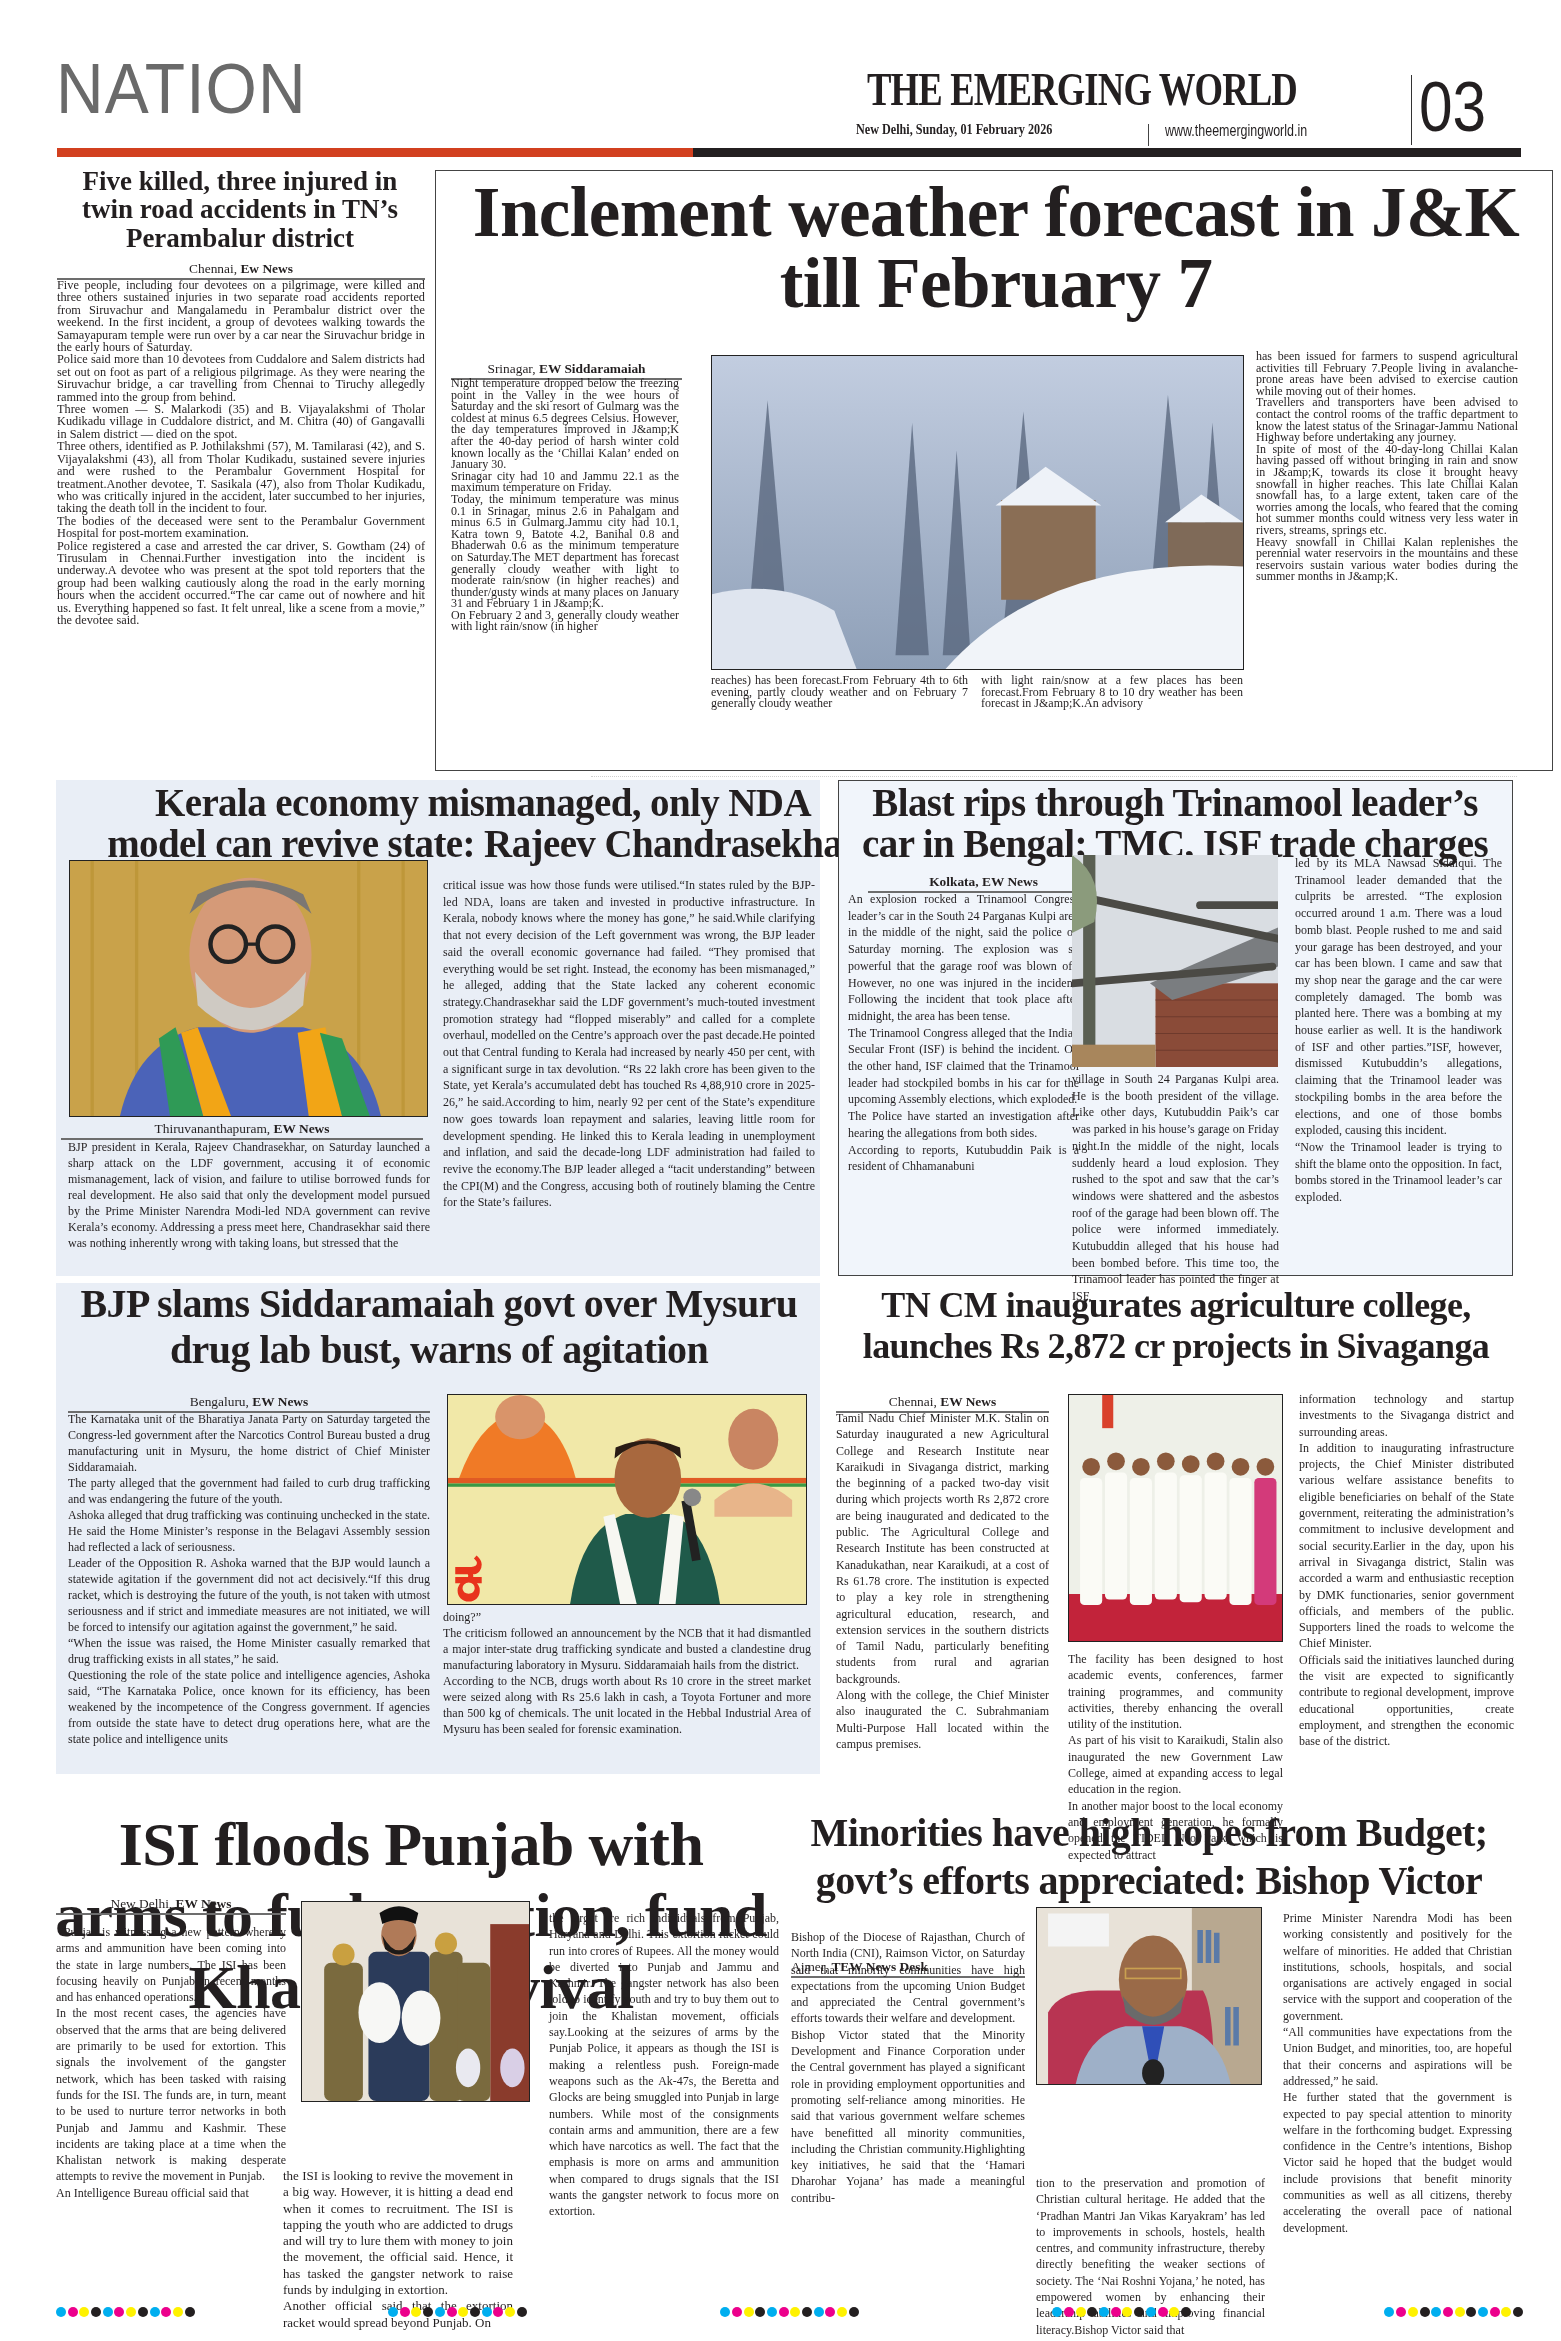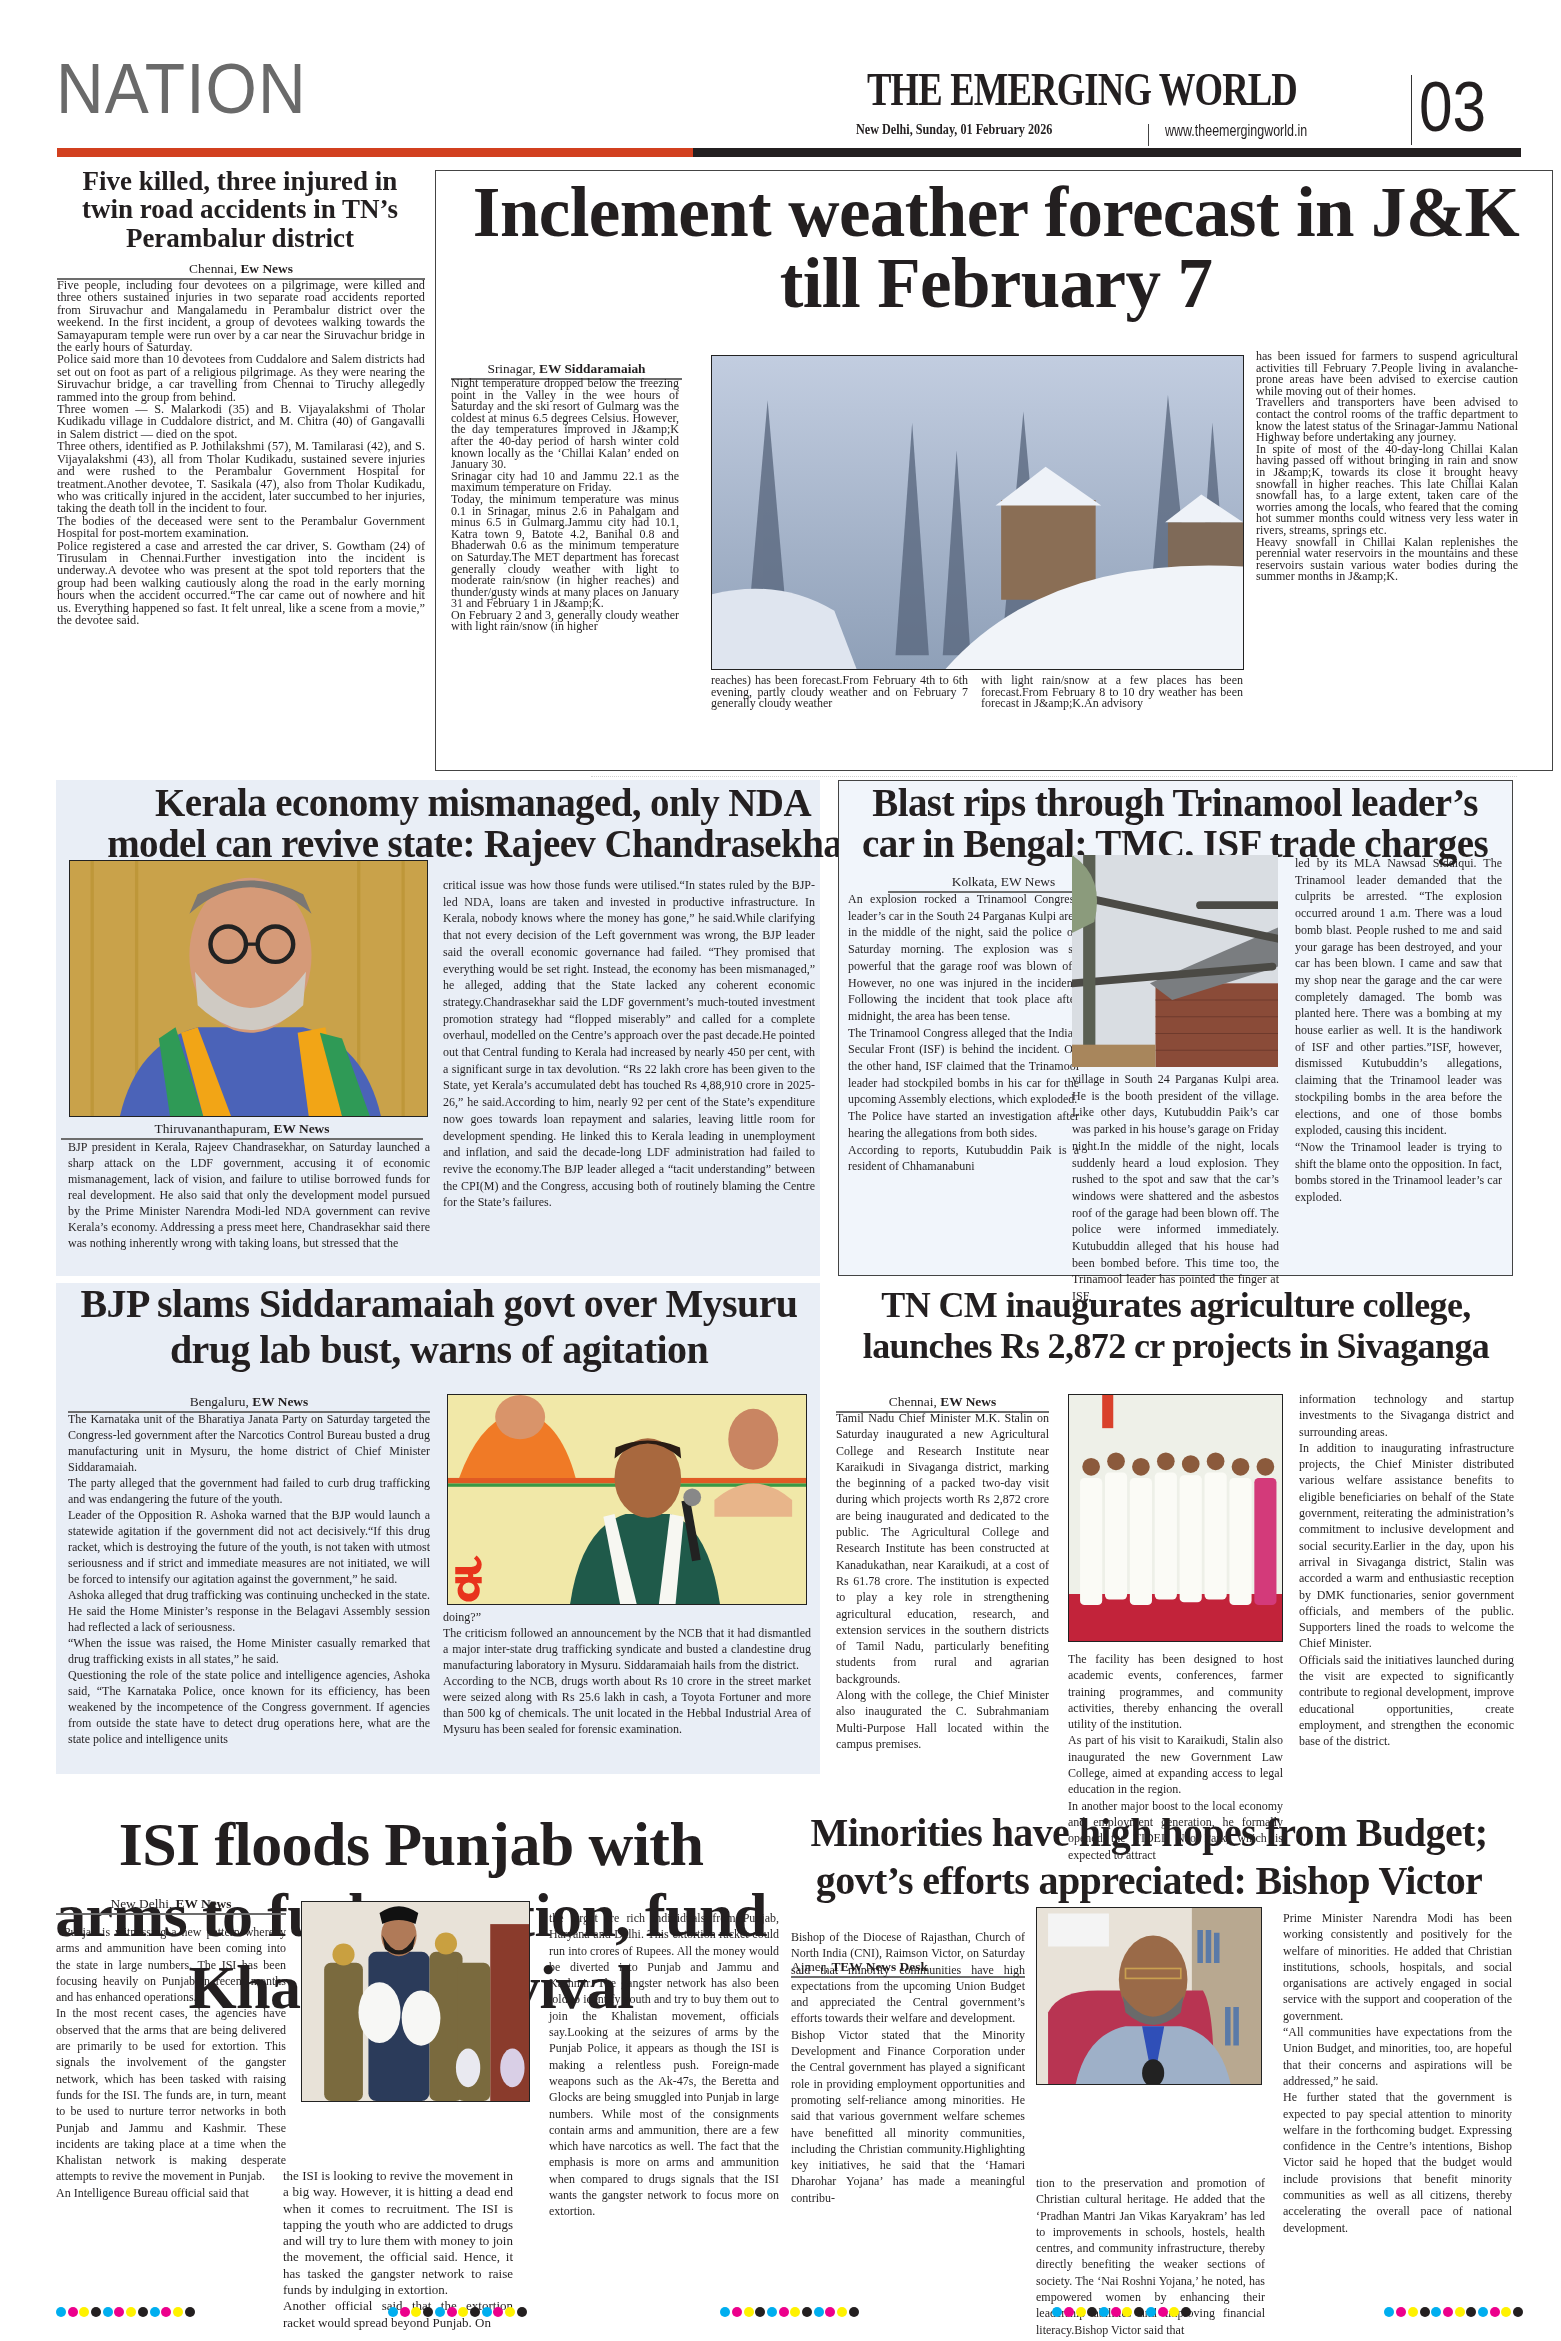--- a/index.html
+++ b/index.html
@@ -46,21 +46,21 @@
   .a3-panel { left: 56px; top: 780px; width: 764px; height: 496px; }
   .a3-head { left: 61px; top: 783px; width: 756px; font-size: 39px; letter-spacing: -0.6px; margin-left: 44px; }
   .a3-photo { left: 69px; top: 860px; width: 359px; height: 367px; }
   .a3-byline { left: 61px; top: 1121px; width: 362px; }
   .a3-col1 { left: 68px; top: 1139px; width: 362px; font-size: 12px; line-height: 16px; }
   .a3-col2 { left: 443px; top: 877px; width: 372px; font-size: 12px; line-height: 16.7px; }
 
   
   .a4-panel { left: 838px; top: 780px; width: 675px; height: 496px; border: 1.1px solid #444; }
   .a4-head { left: 842px; top: 783px; width: 666px; font-size: 39px; letter-spacing: -0.6px; }
-  .a4-byline { left: 888px; top: 874px; width: 231px; font-weight: normal; }
+  .a4-byline { left: 868px; top: 874px; width: 231px; font-weight: bold; }
   .a4-col1 { left: 848px; top: 891px; width: 231px; font-size: 12px; line-height: 16.7px; }
   .a4-photo { left: 1072px; top: 855px; width: 206px; height: 212px; }
   .a4-col2 { left: 1072px; top: 1071px; width: 207px; font-size: 12px; line-height: 16.7px; }
   .a4-col3 { left: 1295px; top: 855px; width: 207px; font-size: 12px; line-height: 16.7px; }
 
   
   .a5-panel { left: 56px; top: 1283px; width: 764px; height: 491px; }
   .a5-head { left: 61px; top: 1281px; width: 756px; font-size: 40px; letter-spacing: -0.6px; line-height: 1.15; }
   .a5-byline { left: 68px; top: 1394px; width: 362px; }
   .a5-col1 { left: 68px; top: 1411px; width: 362px; font-size: 12px; line-height: 16px; }
@@ -262,22 +262,22 @@
 <article>
   <div class="abs panel-blue a5-panel"></div>
   <h2 class="abs headline a5-head">BJP slams Siddaramaiah govt over Mysuru drug lab bust, warns of agitation</h2>
   <div class="abs byline a5-byline">
     <span>Bengaluru,</span>
     <b>EW News</b>
   </div>
   <div class="abs body-text a5-col1">
     <p>The Karnataka unit of the Bharatiya Janata Party on Saturday targeted the Congress-led government after the Narcotics Control Bureau busted a drug manufacturing unit in Mysuru, the home district of Chief Minister Siddaramaiah.</p>
     <p>The party alleged that the government had failed to curb drug trafficking and was endangering the future of the youth.</p>
+    <p>Ashoka alleged that drug trafficking was continuing unchecked in the state. He said the Home Minister’s response in the Belagavi Assembly session had reflected a lack of seriousness.</p>
     <p>Leader of the Opposition R. Ashoka warned that the BJP would launch a statewide agitation if the government did not act decisively.“If this drug racket, which is destroying the future of the youth, is not taken with utmost seriousness and if strict and immediate measures are not initiated, we will be forced to intensify our agitation against the government,” he said.</p>
-    <p>Ashoka alleged that drug trafficking was continuing unchecked in the state. He said the Home Minister’s response in the Belagavi Assembly session had reflected a lack of seriousness.</p>
     <p>“When the issue was raised, the Home Minister casually remarked that drug trafficking exists in all states,” he said.</p>
     <p>Questioning the role of the state police and intelligence agencies, Ashoka said, “The Karnataka Police, once known for its efficiency, has been weakened by the incompetence of the Congress government. If agencies from outside the state have to detect drug operations here, what are the state police and intelligence units</p>
   </div>
   <div class="abs photo a5-photo" style="height:211px;">
     <svg width="100%" height="100%" viewBox="0 0 645 378" preserveAspectRatio="none">
       <rect width="645" height="378" fill="#f1e8a8"></rect>
       <rect x="0" y="150" width="645" height="10" fill="#e05a24"></rect>
       <rect x="0" y="160" width="645" height="6" fill="#3a9a46"></rect>
       <path d="M20 150 Q60 40 130 30 Q200 40 230 150 Z" fill="#f07a26"></path>
       <ellipse cx="130" cy="40" rx="45" ry="40" fill="#d9946a"></ellipse>

